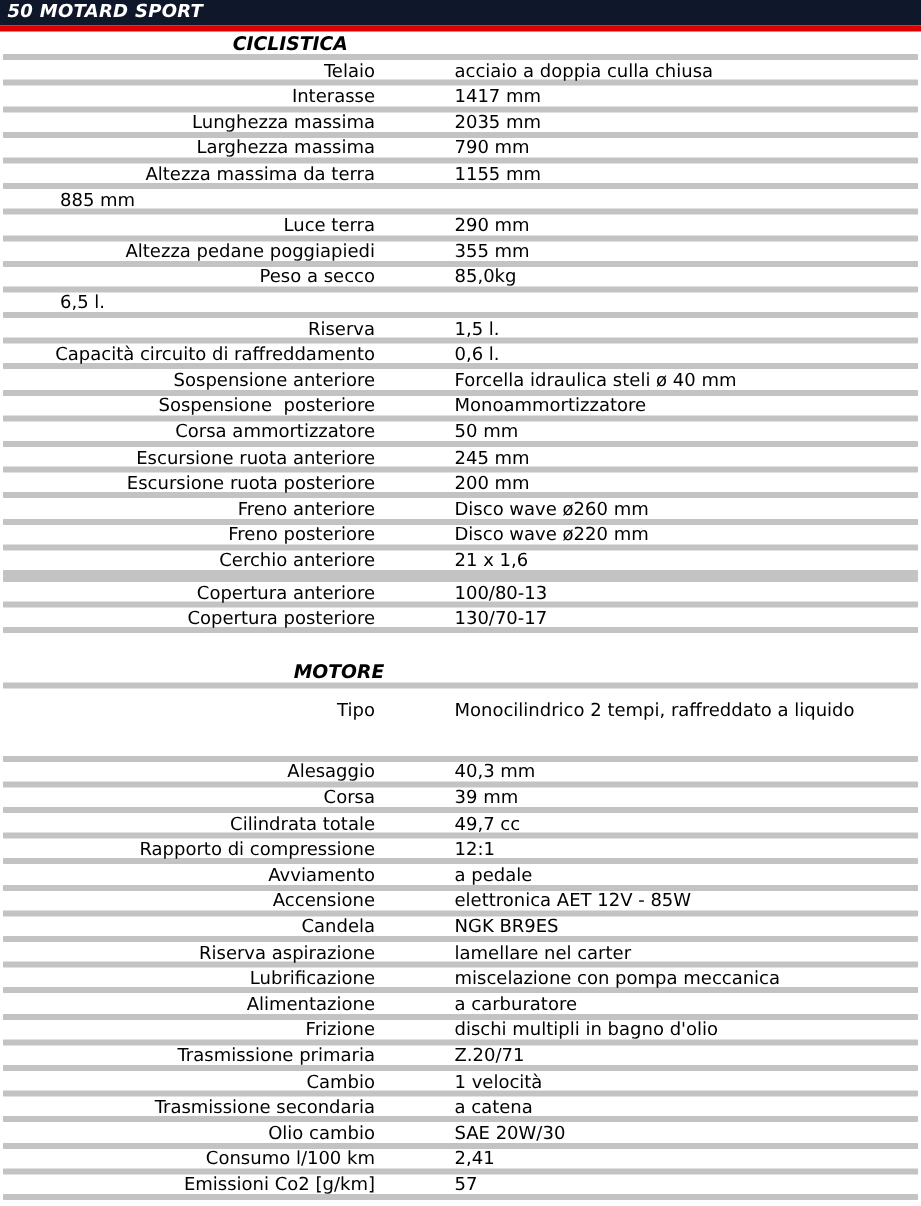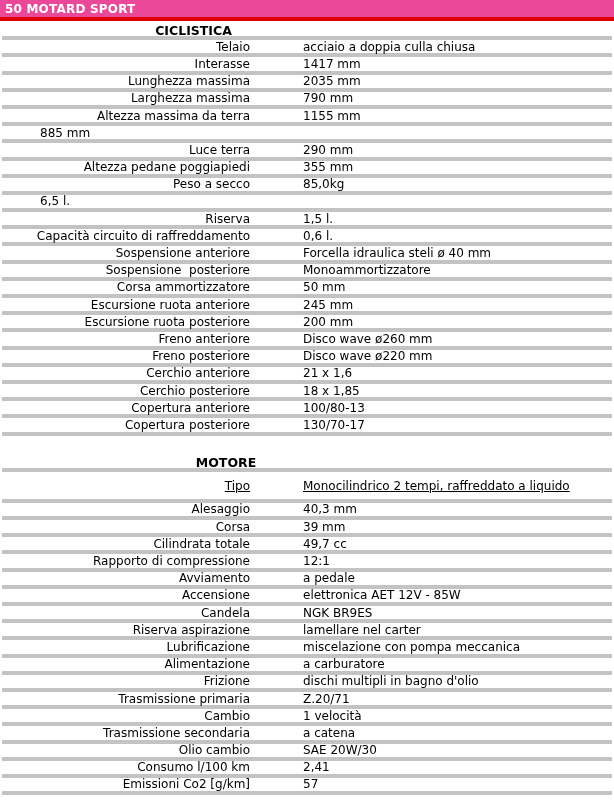--- a/index.html
+++ b/index.html
@@ -10,46 +10,47 @@
   body {
     width: 614px;
     height: 804px;
     overflow: hidden;
     font-family: "DejaVu Sans", "Liberation Sans", sans-serif;
     font-size: 12px;
     color: #000000;
   }
   .title-bar {
     height: 17px;
-    background: #ec4899;
+    background: #0f172a;
     display: flex;
-    align-items: center;
     padding-left: 5px;
     box-sizing: border-box;
+    font-style: italic;
   }
   .title-bar span {
     color: #ffffff;
     font-weight: bold;
     font-size: 12px;
     letter-spacing: 0.2px;
   }
   .red-line {
     height: 4px;
     background: #dd0000;
   }
   #sections {
     margin-top: 2px;
   }
   .section.spaced {
     margin-top: 19px;
   }
   .hline {
     height: 13.2px;
     display: flex;
-    align-items: flex-start;
+    align-items: flex-end;
+    font-style: italic;
   }
   .section-header {
     font-weight: bold;
     text-align: center;
     font-size: 12.5px;
   }
   .section-header.h0 { width: 387px; }
   .section-header.h1 { width: 452px; }
   .sep {
     height: 4px;
@@ -58,22 +59,21 @@
     border-radius: 0.5px;
   }
   .row {
     height: 13.2px;
     display: flex;
     align-items: center;
     gap: 13px;
   }
   .row.tall {
     margin-top: 8px;
-    margin-bottom: 6px;
-    text-decoration: underline;
+    margin-bottom: 24px;
   }
   .row .label {
     width: 250px;
     text-align: right;
     white-space: pre;
   }
   .row .value {
     margin-left: 40px;
     white-space: pre;
   }
@@ -183,24 +183,20 @@
         <div class="row">
           <div class="label">Freno posteriore</div>
           <div class="value">Disco wave ø220 mm</div>
         </div>
         <div class="sep"></div>
         <div class="row">
           <div class="label">Cerchio anteriore</div>
           <div class="value">21 x 1,6</div>
         </div>
         <div class="sep"></div>
-        <div class="row">
-          <div class="label">Cerchio posteriore</div>
-          <div class="value">18 x 1,85</div>
-        </div>
         <div class="sep"></div>
         <div class="row">
           <div class="label">Copertura anteriore</div>
           <div class="value">100/80-13</div>
         </div>
         <div class="sep"></div>
         <div class="row">
           <div class="label">Copertura posteriore</div>
           <div class="value">130/70-17</div>
         </div>

